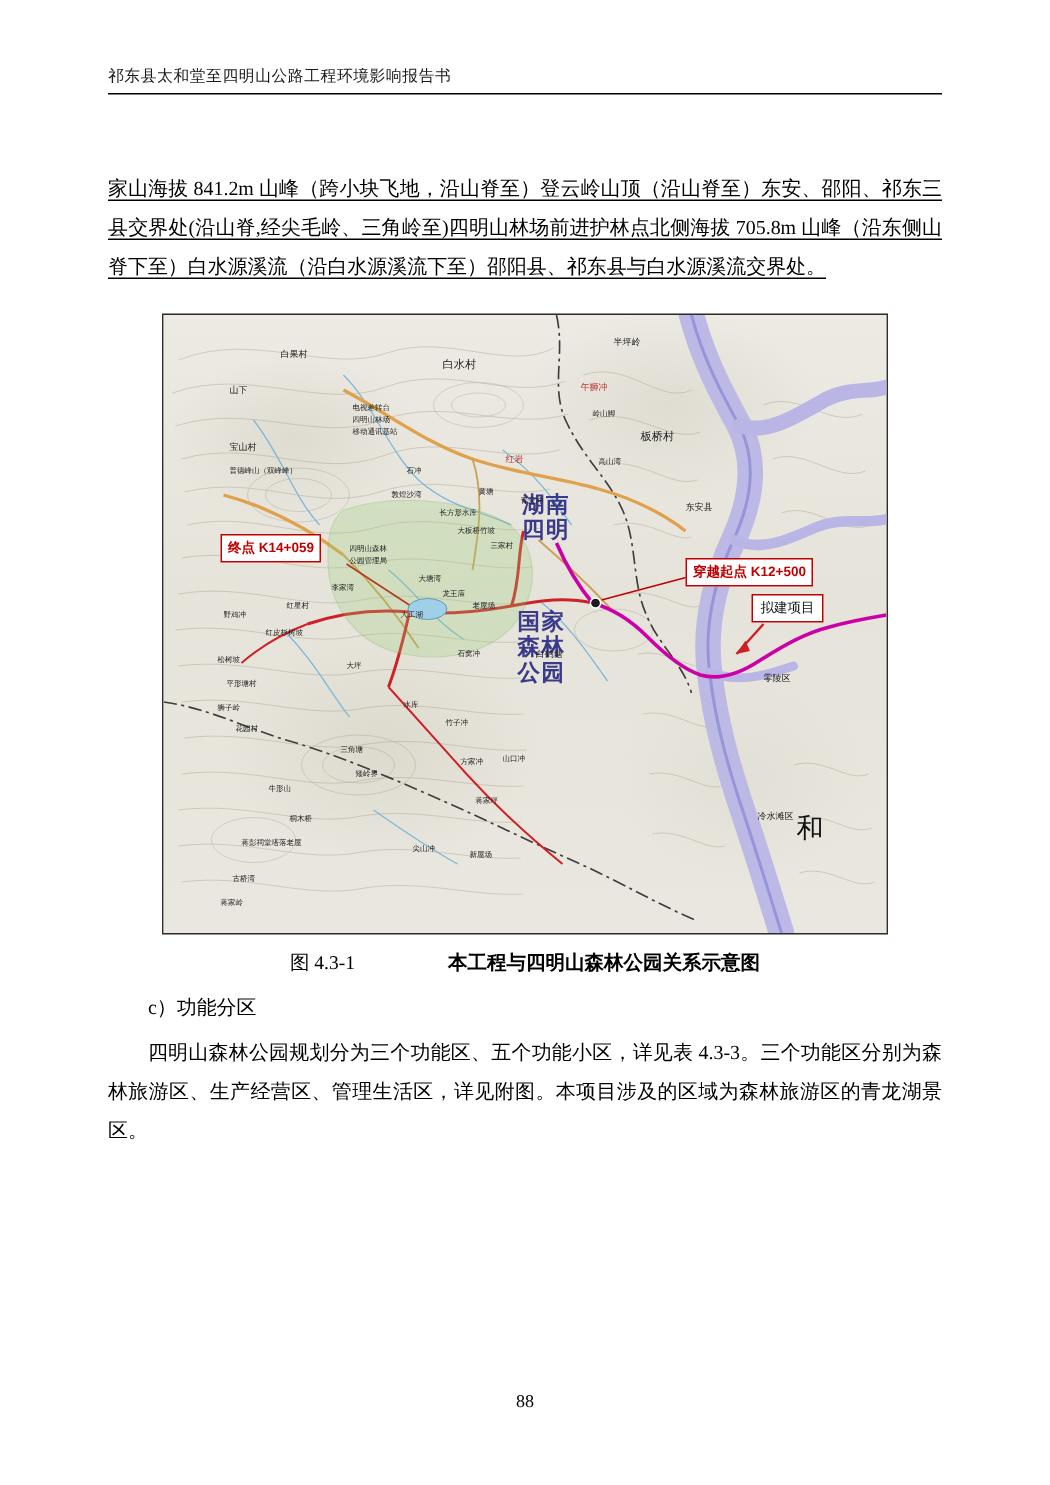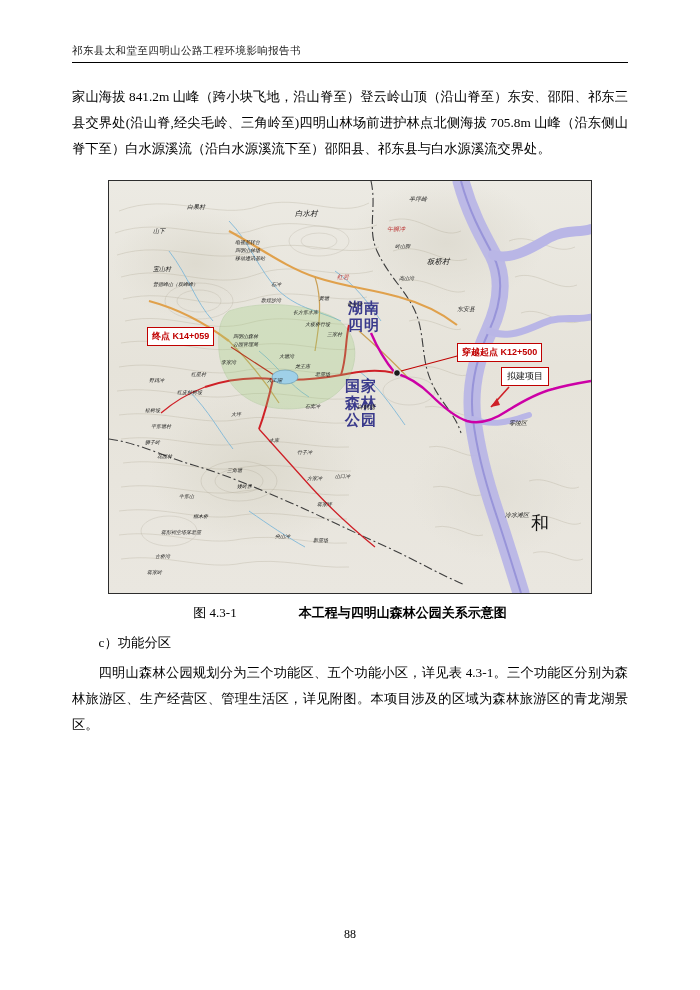--- a/index.html
+++ b/index.html
@@ -44,21 +44,23 @@
     width: 556px;
   }
   p {
     margin: 0;
     font-size: 13.3px;
     line-height: 26px;
     color: #000;
     text-align: justify;
   }
   .underlined {
+    text-decoration: underline;
     text-underline-offset: 3px;
+    margin-top: 29px;
   }
   .indent {
     text-indent: 2em;
   }
   .para-gap { height: 8px; }
   .small-gap { height: 4px; }
 
   
   .figure {
     margin-top: 10px;
@@ -94,21 +96,20 @@
     position: absolute;
     left: 0; top: 0;
     width: 482px; height: 412px;
   }
   .label {
     position: absolute;
     font-family: "Liberation Sans", sans-serif;
     color: #1a1a1a;
     white-space: nowrap;
     pointer-events: none;
-    font-style: italic;
   }
   .lbl-xs { font-size: 5px; }
   .lbl-s  { font-size: 6px; }
   .lbl-m  { font-size: 7.5px; }
 
   .park-name {
     position: absolute;
     left: 236px;
     top: 118px;
     width: 38px;
@@ -380,17 +381,17 @@
     <div class="fig-caption">
       <span class="cap-num">图 4.3-1</span><span class="cap-bold">本工程与四明山森林公园关系示意图</span>
     </div>
 
     <div class="para-gap"></div>
 
     <p class="indent">c）功能分区</p>
 
     <div class="small-gap"></div>
 
-    <p class="indent">四明山森林公园规划分为三个功能区、五个功能小区，详见表 4.3-1。三个功能区分别为森林旅游区、生产经营区、管理生活区，详见附图。本项目涉及的区域为森林旅游区的青龙湖景区。</p>
+    <p class="indent">四明山森林公园规划分为三个功能区、五个功能小区，详见表 4.3-3。三个功能区分别为森林旅游区、生产经营区、管理生活区，详见附图。本项目涉及的区域为森林旅游区的青龙湖景区。</p>
   </div>
 
   <div class="page-number">88</div>
 </div>
 
 </body></html>

